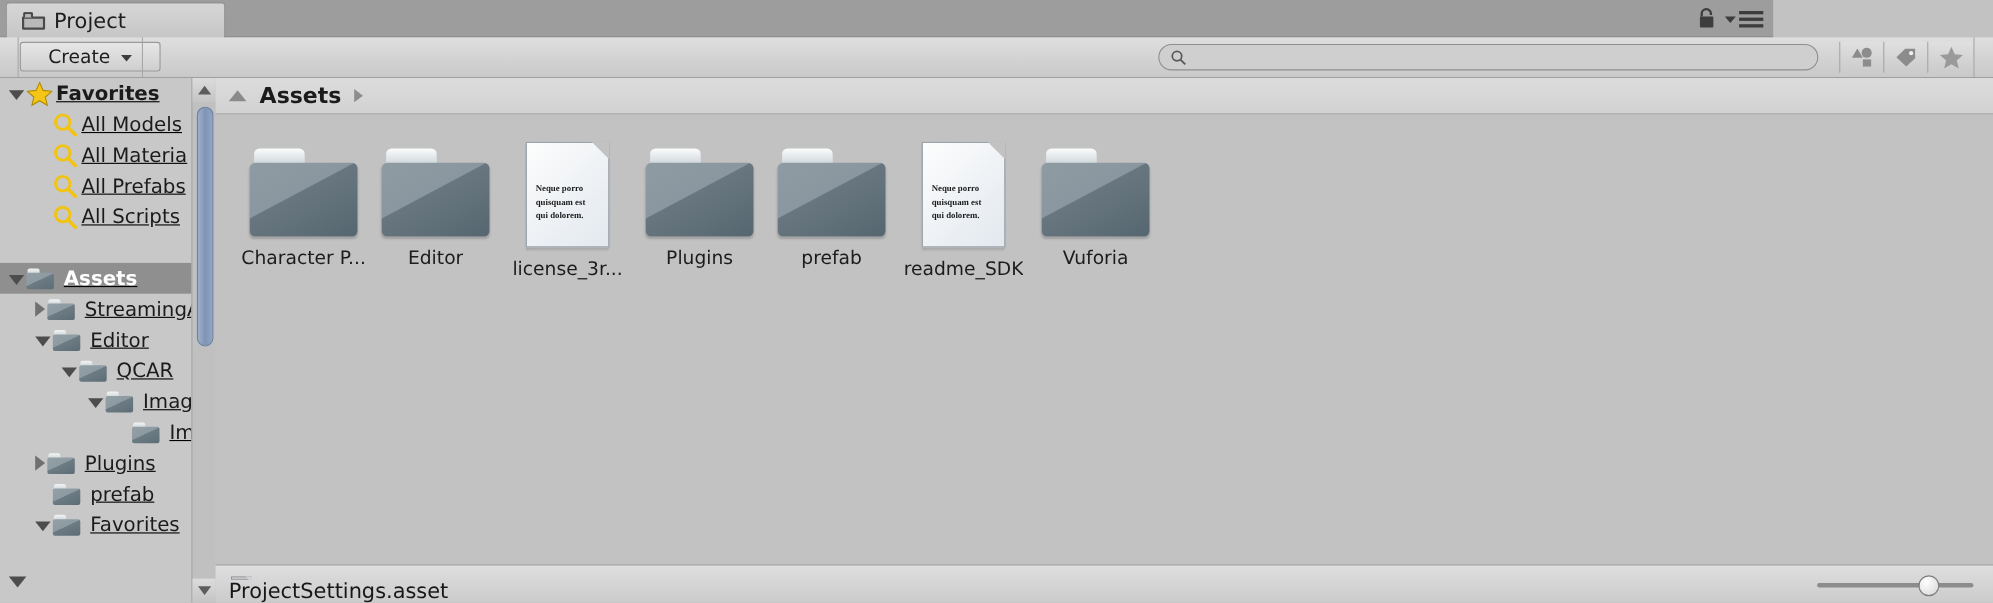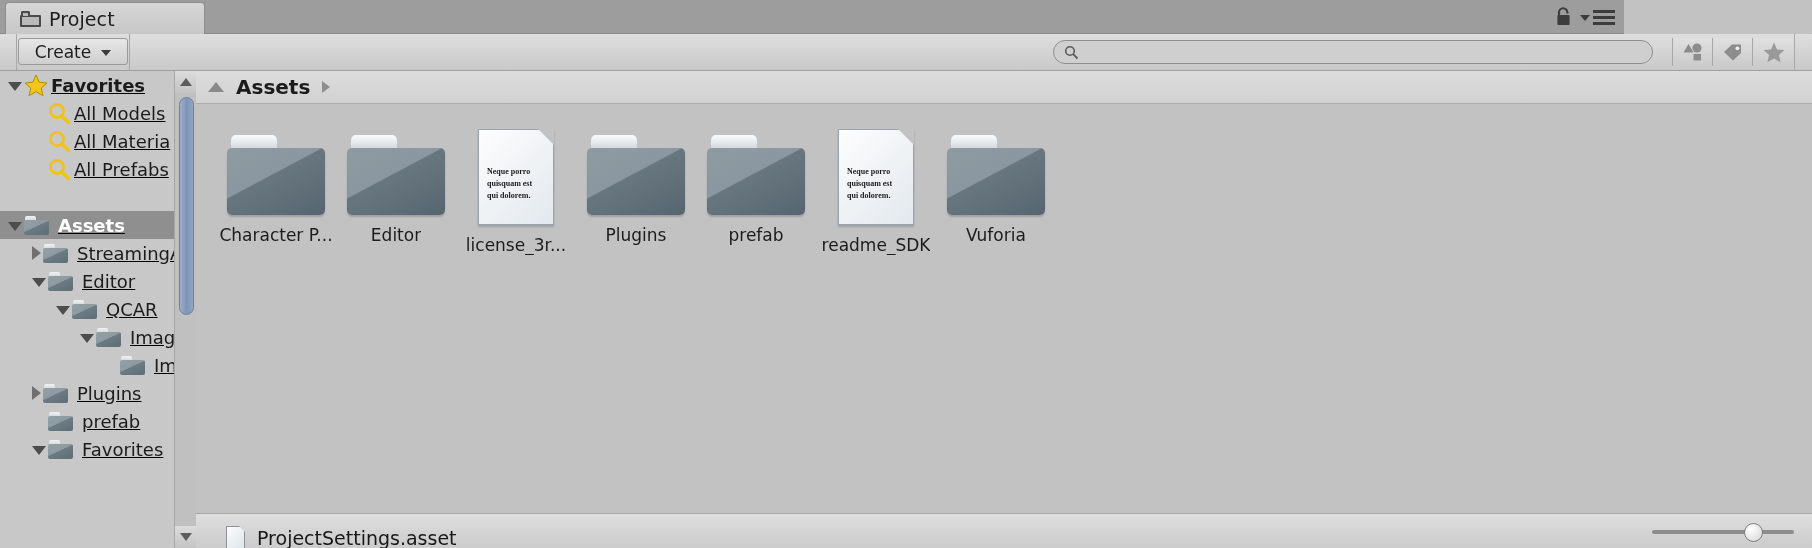--- a/index.html
+++ b/index.html
@@ -9,21 +9,20 @@
     font-family:"DejaVu Sans","Liberation Sans",sans-serif;
     -webkit-font-smoothing:none;
   }
   .window{position:relative;width:1812px;height:548px;background:#c2c2c2;}
 
   
   .titlebar{
     position:absolute;left:0;top:0;width:1612px;height:33px;
     background:#9d9d9d;
     border-bottom:1px solid #8a8a8a;
-    padding-left:12px;
   }
   .tab{
     position:absolute;left:5px;top:2px;width:200px;height:33px;
     background:linear-gradient(#d6d6d6,#c6c6c6);
     border:1px solid #8d8d8d;border-bottom:none;
     border-top-left-radius:4px;border-top-right-radius:4px;
     display:flex;align-items:center;gap:8px;padding-left:14px;
     box-sizing:border-box;
   }
   .tab-label{font-size:19px;color:#1d1d1d;letter-spacing:0.1px;}
@@ -43,21 +42,21 @@
   .menu-lines{display:flex;flex-direction:column;gap:3px;}
   .menu-lines i{display:block;width:22px;height:3px;background:#3c3c3c;}
 
   
   .toolbar{
     position:absolute;left:0;top:34px;width:1812px;height:36px;
     background:linear-gradient(#dedede,#c9c9c9);
     border-bottom:1px solid #a0a0a0;
   }
   .create-btn{
-    position:absolute;left:18px;top:4px;height:27px;width:110px;
+    position:absolute;left:18px;top:4px;height:27px;width:128px;
     background:linear-gradient(#e6e6e6,#cfcfcf);
     border:1px solid #9a9a9a;border-radius:3px;
     display:flex;align-items:center;justify-content:center;gap:10px;
     font-size:17px;color:#1d1d1d;box-sizing:border-box;
   }
   .create-caret{width:0;height:0;border-left:5px solid transparent;border-right:5px solid transparent;border-top:6px solid #3c3c3c;margin-top:3px;}
   .toolbar-sep{position:absolute;top:0;width:1px;height:36px;background:#a8a8a8;}
   .search-wrap{
     position:absolute;left:1053px;top:6px;width:600px;height:24px;
     background:#cfcfcf;border:1px solid #8f8f8f;border-radius:12px;
@@ -162,21 +161,21 @@
   }
   .cell-label{
     margin-top:10px;font-size:17px;color:#1c1c1c;text-align:center;
     white-space:nowrap;overflow:hidden;max-width:118px;
   }
 
   
   .statusbar{
     position:absolute;left:0;top:442px;width:1616px;height:35px;
     background:linear-gradient(#dedede,#cbcbcb);border-top:1px solid #a6a6a6;
-    display:flex;align-items:flex-end;
+    display:flex;align-items:flex-start;flex-direction:column;
   }
   .status-doc-icon{
     position:relative;width:19px;height:23px;margin-left:14px;
     background:linear-gradient(135deg,#fbfcfd,#dfe5ea);
     border:1px solid #8f9297;box-sizing:border-box;
   }
   .status-doc-icon:before{
     content:"";position:absolute;right:-1px;top:-1px;
     border-left:6px solid transparent;border-top:6px solid #d4d4d4;
   }
@@ -287,20 +286,29 @@
         <div class="tree-row">
           <span style="display: inline-block; flex: 0 0 auto; width: 32px;"></span>
           <span class="twisty none"></span>
           <svg class="mag-icon" viewBox="0 0 23 23">
             <circle cx="9" cy="9" r="6.6" fill="none" stroke="#f2c310" stroke-width="2.6"></circle>
             <line x1="13.6" y1="13.6" x2="20.5" y2="20.5" stroke="#f2c310" stroke-width="3.2" stroke-linecap="round"></line>
           </svg>
           <span class="tree-label">All Prefabs</span>
         </div>
         <div class="tree-row">
+          <span style="display: inline-block; flex: 0 0 auto; width: 32px;"></span>
+          <span class="twisty none"></span>
+          <svg class="mag-icon" viewBox="0 0 23 23">
+            <circle cx="9" cy="9" r="6.6" fill="none" stroke="#f2c310" stroke-width="2.6"></circle>
+            <line x1="13.6" y1="13.6" x2="20.5" y2="20.5" stroke="#f2c310" stroke-width="3.2" stroke-linecap="round"></line>
+          </svg>
+          <span class="tree-label">All Scripts</span>
+        </div>
+        <div class="tree-row">
           <span style="display: inline-block; flex: 0 0 auto; width: 8px;"></span>
           <span class="twisty none"></span>
           <span class="tree-label"></span>
         </div>
         <div class="tree-row selected">
           <span style="display: inline-block; flex: 0 0 auto; width: 8px;"></span>
           <span class="twisty down"></span>
           <span class="fldr">
             <span class="tabp"></span>
             <span class="body"></span>

